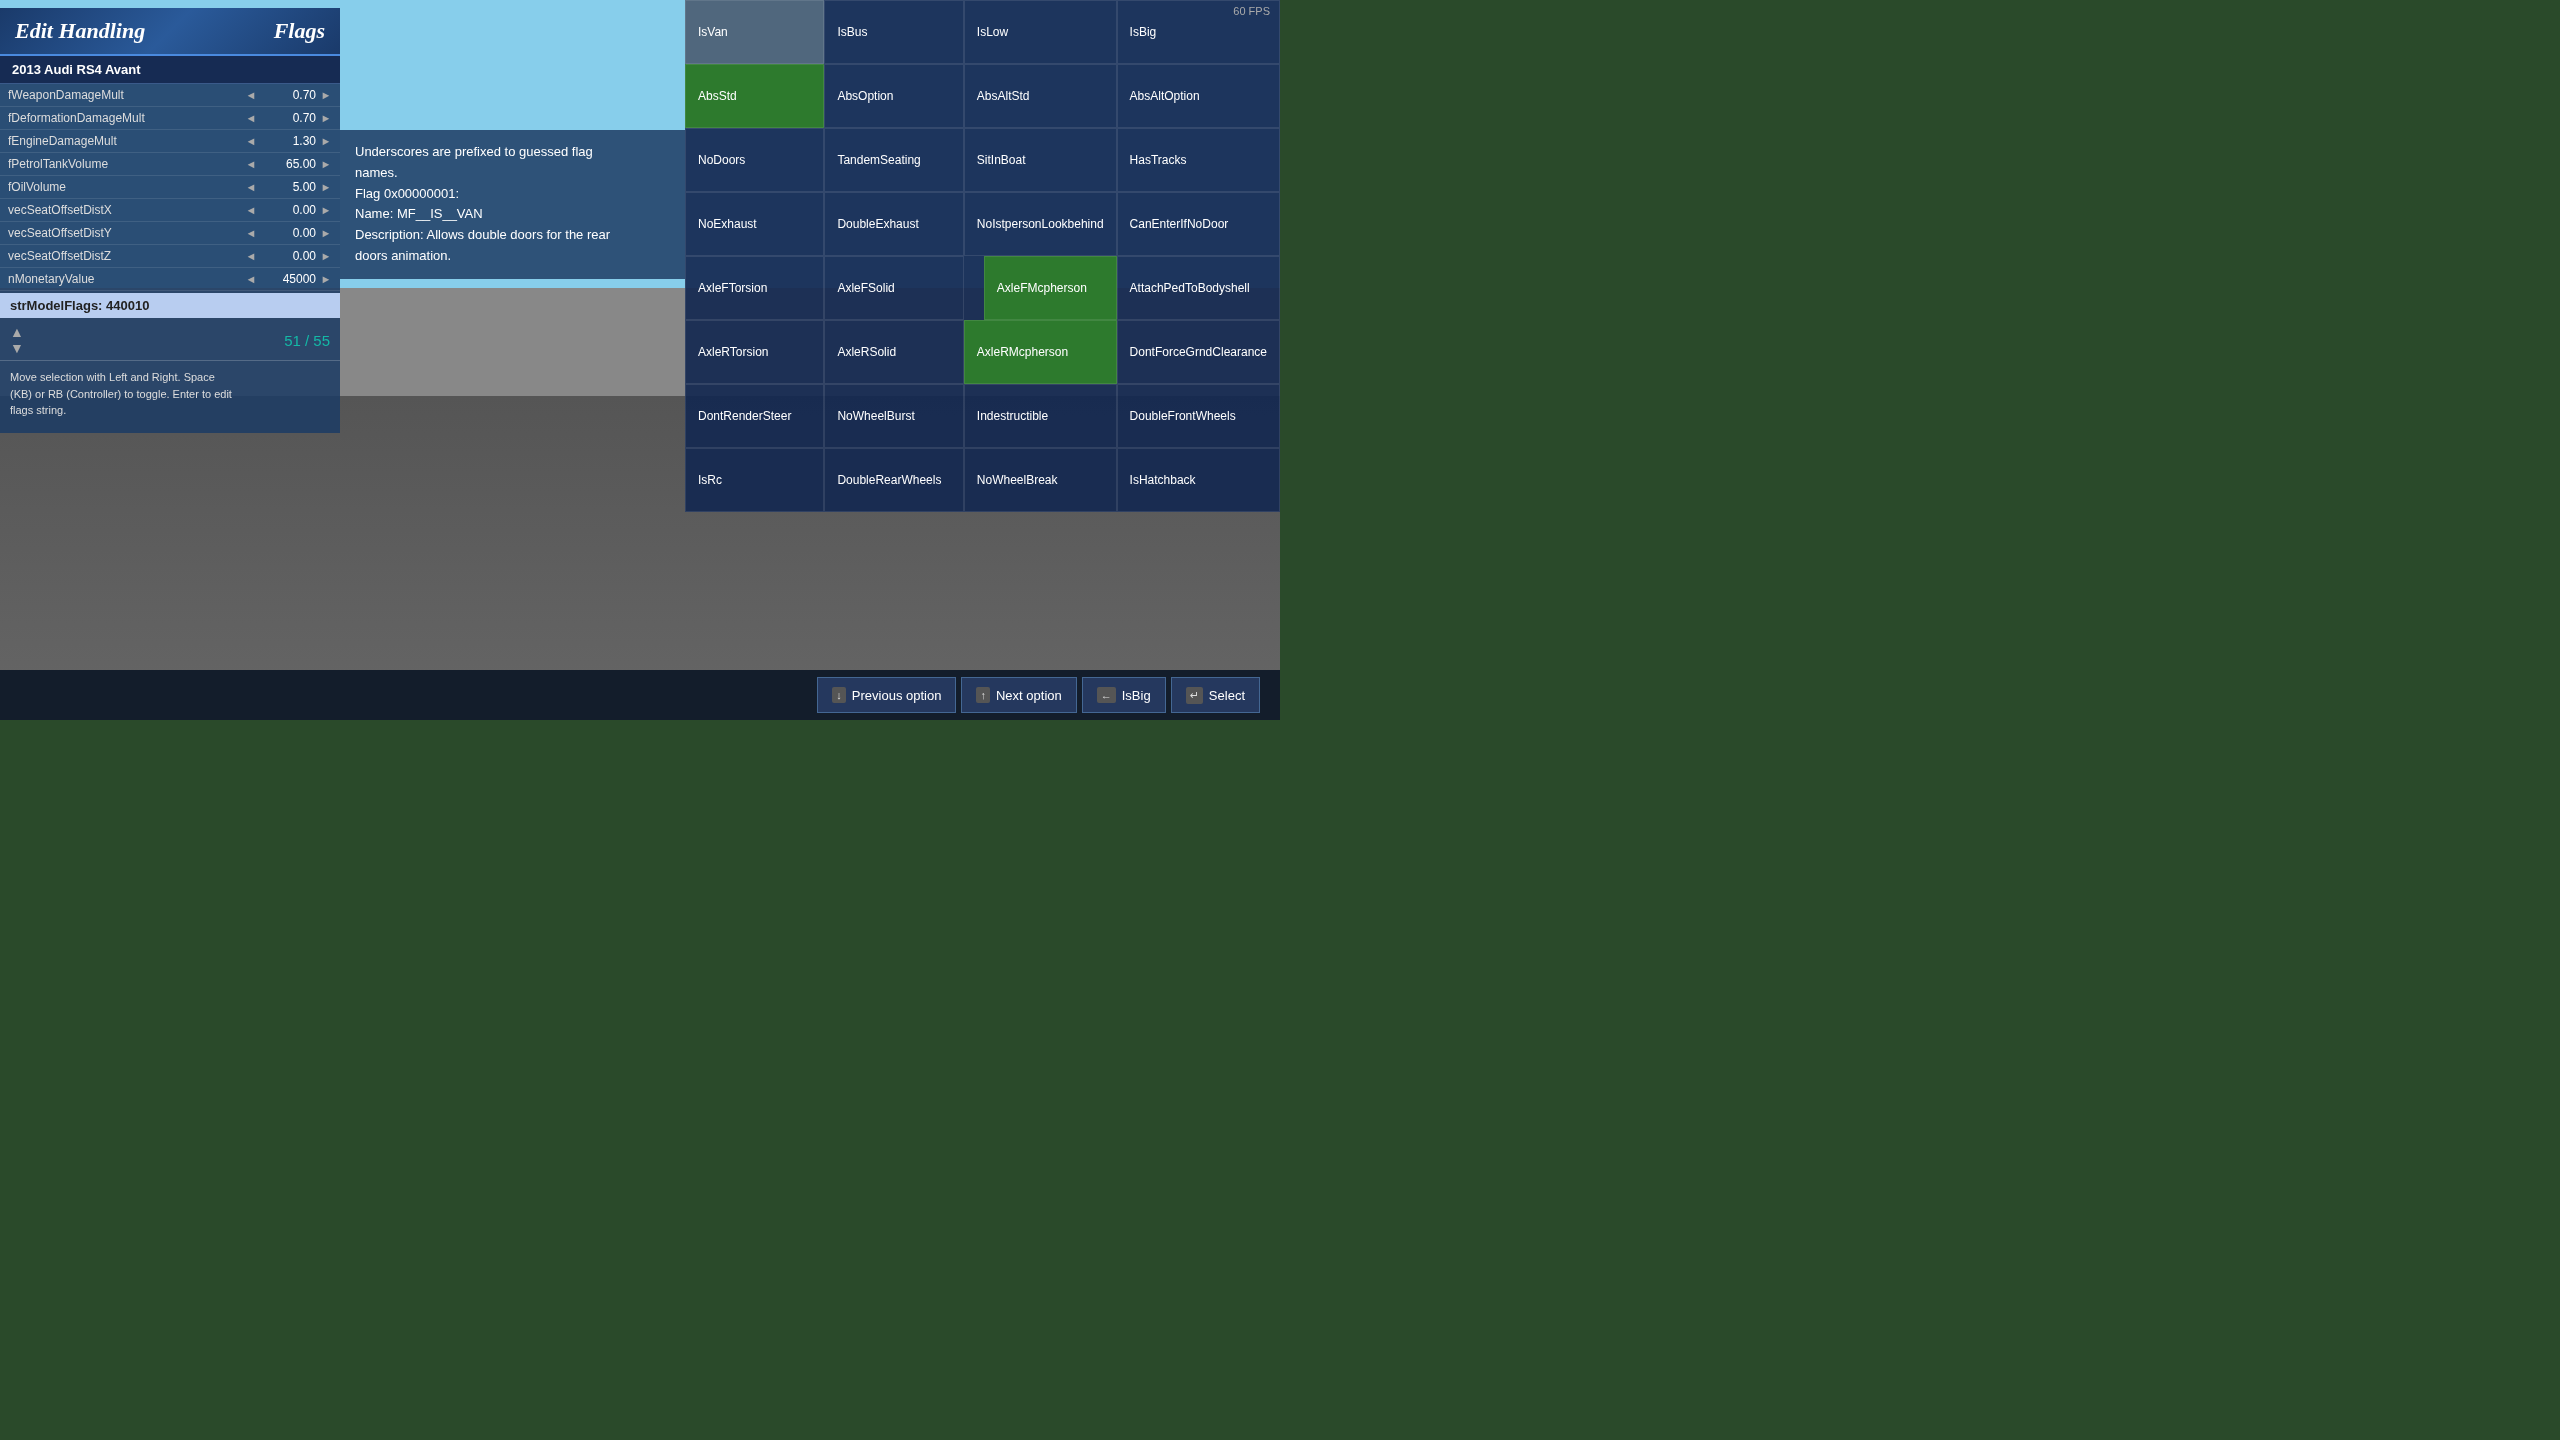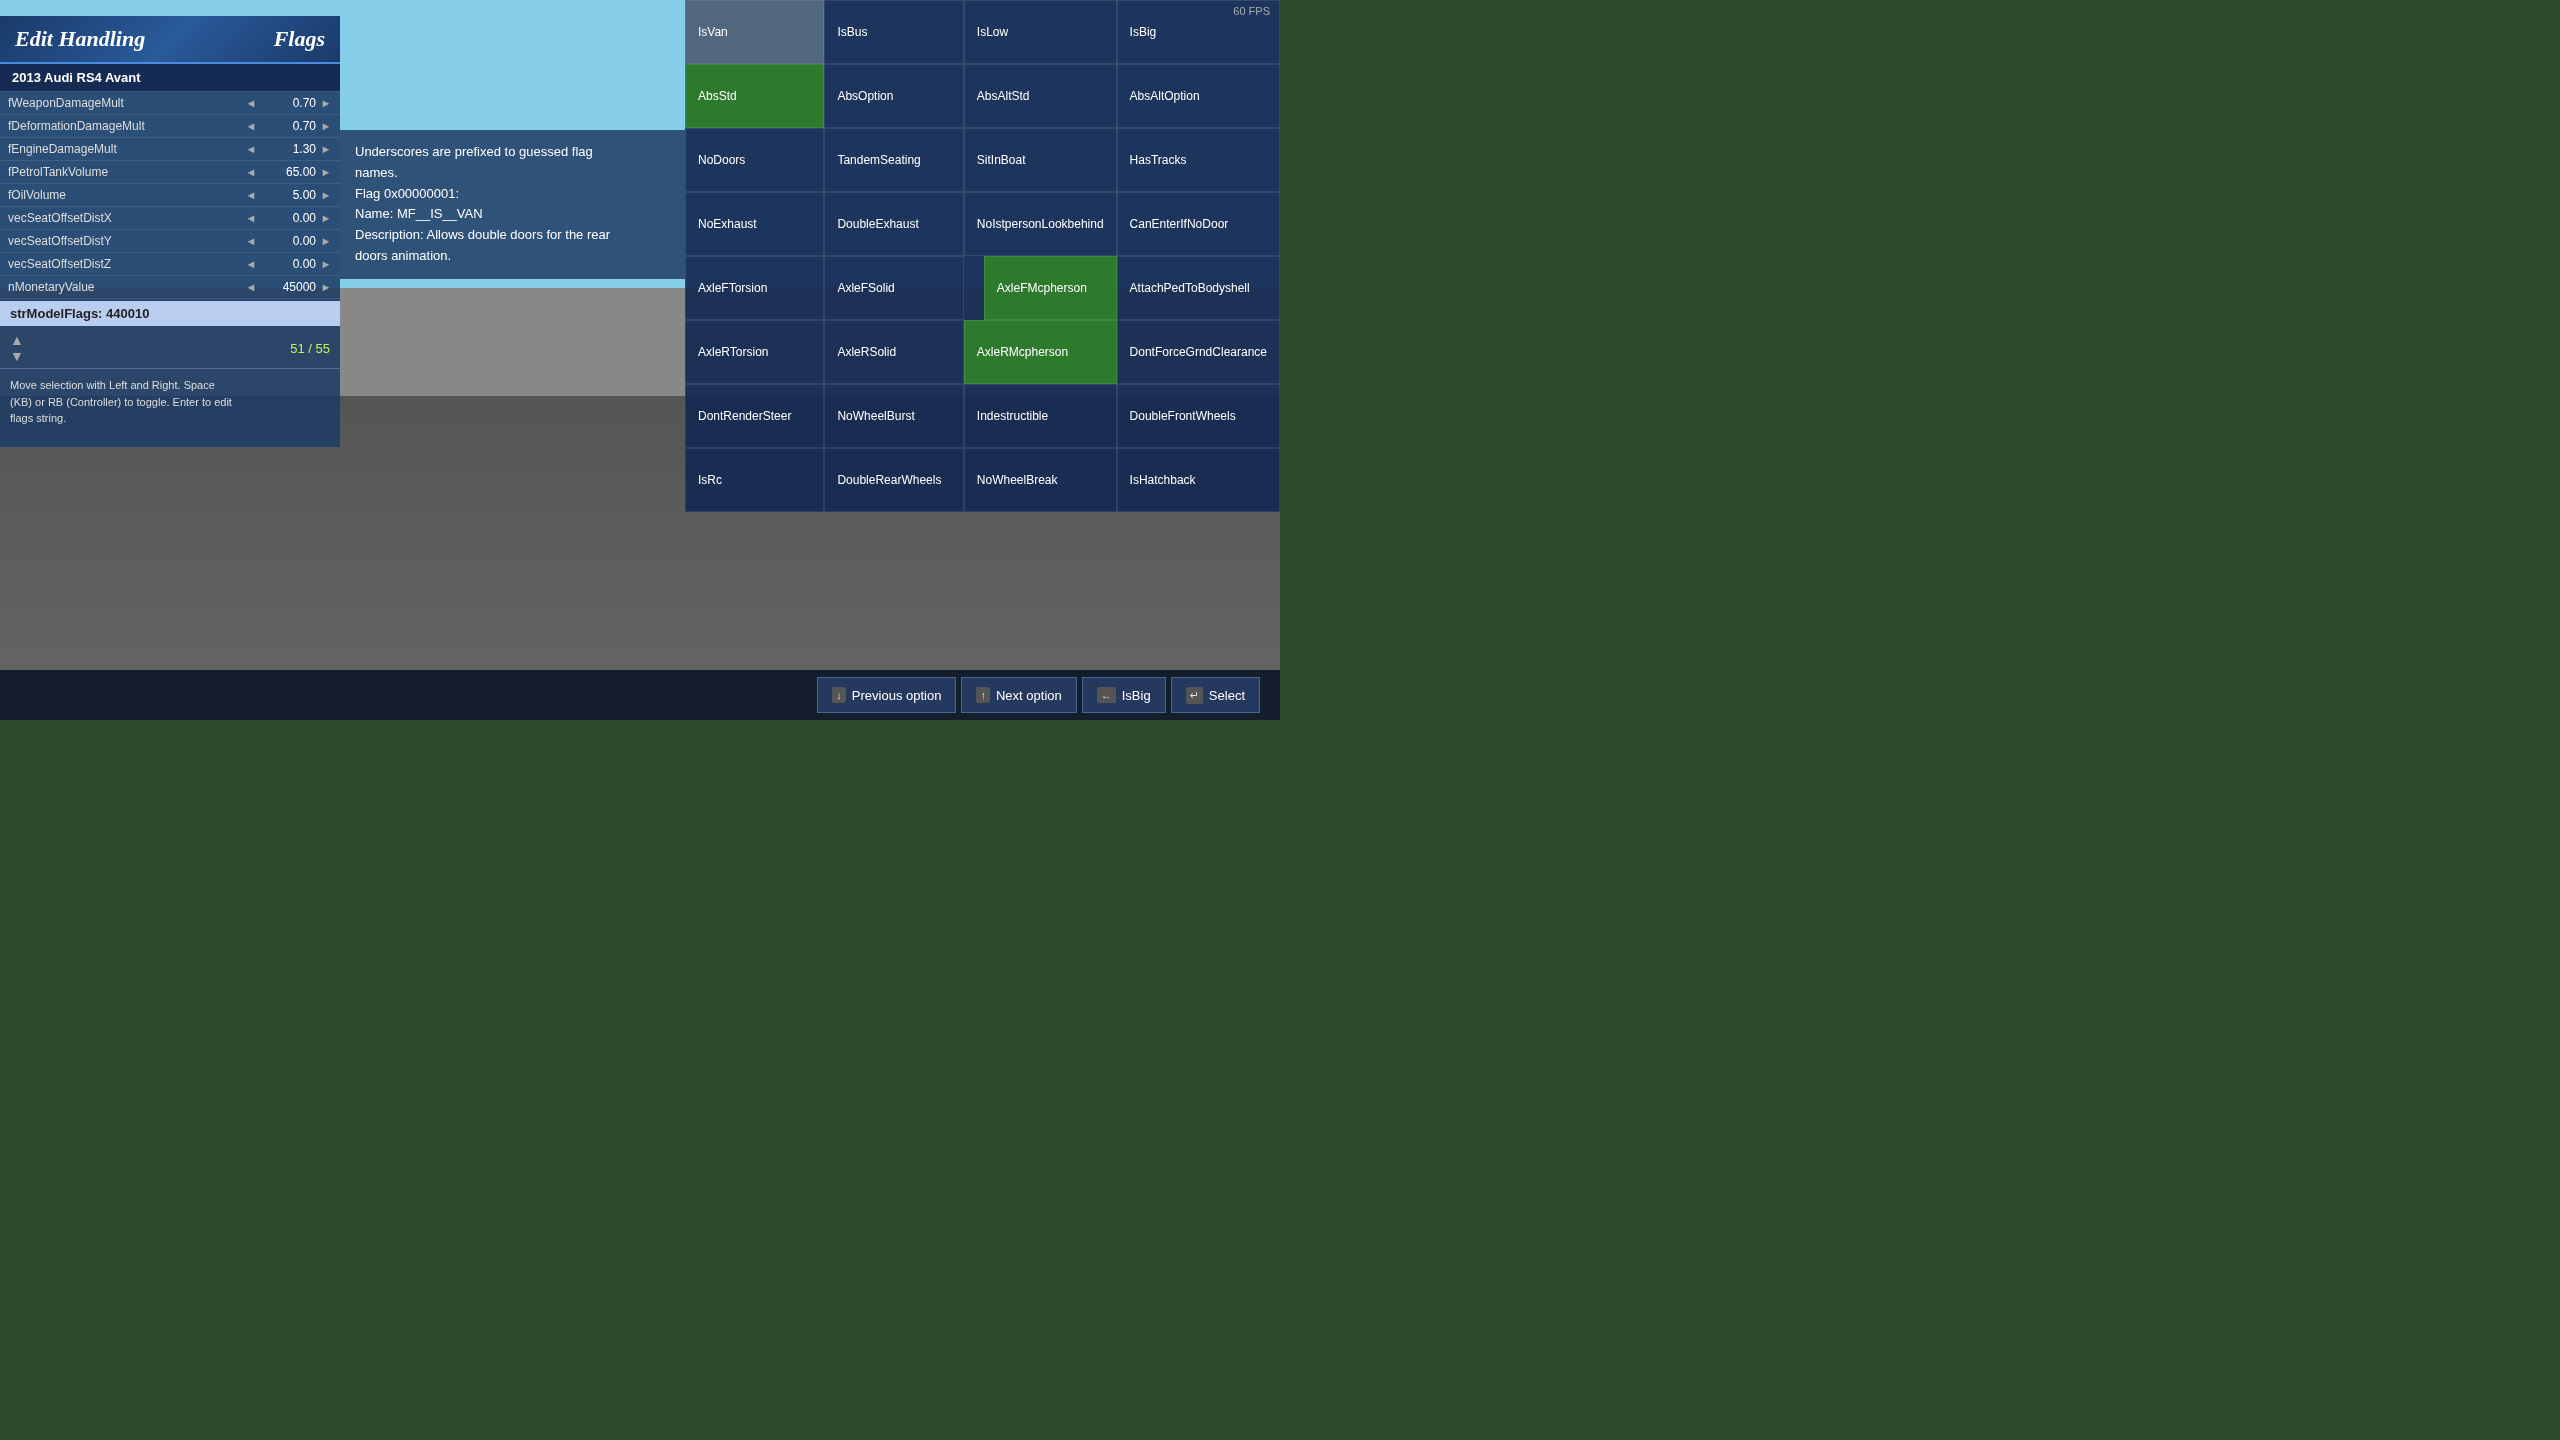--- a/index.html
+++ b/index.html
@@ -16,26 +16,26 @@
     .bg-scene {
       position: absolute;
       inset: 0;
       background: linear-gradient(180deg, #87CEEB 0%, #87CEEB 40%, #888 40%, #888 55%, #555 55%, #666 100%);
       z-index: 0;
     }
 
     
     .left-panel {
       position: absolute;
-      top: 16px;
+      top: 8px;
       left: 0;
       width: 340px;
       background: rgba(30, 60, 100, 0.88);
       z-index: 10;
-      padding-bottom: 12px;
+      padding-bottom: 6px;
     }
 
     .panel-header {
       background: linear-gradient(135deg, #1a3a6a 0%, #2a5a9a 50%, #1a3a6a 100%);
       padding: 10px 15px;
       display: flex;
       justify-content: space-between;
       align-items: center;
       border-bottom: 2px solid #4a8adf;
     }
@@ -120,22 +120,22 @@
     .counter-arrows {
       display: flex;
       flex-direction: column;
       align-items: center;
       font-size: 14px;
       color: #aaa;
       cursor: pointer;
     }
 
     .counter-value {
-      font-size: 13px;
-      color: #bef264;
+      font-size: 15px;
+      color: #14b8a6;
     }
 
     .help-text {
       padding: 8px 10px;
       color: #ddd;
       font-size: 11px;
       line-height: 1.5;
       border-top: 1px solid rgba(255,255,255,0.2);
     }
 

